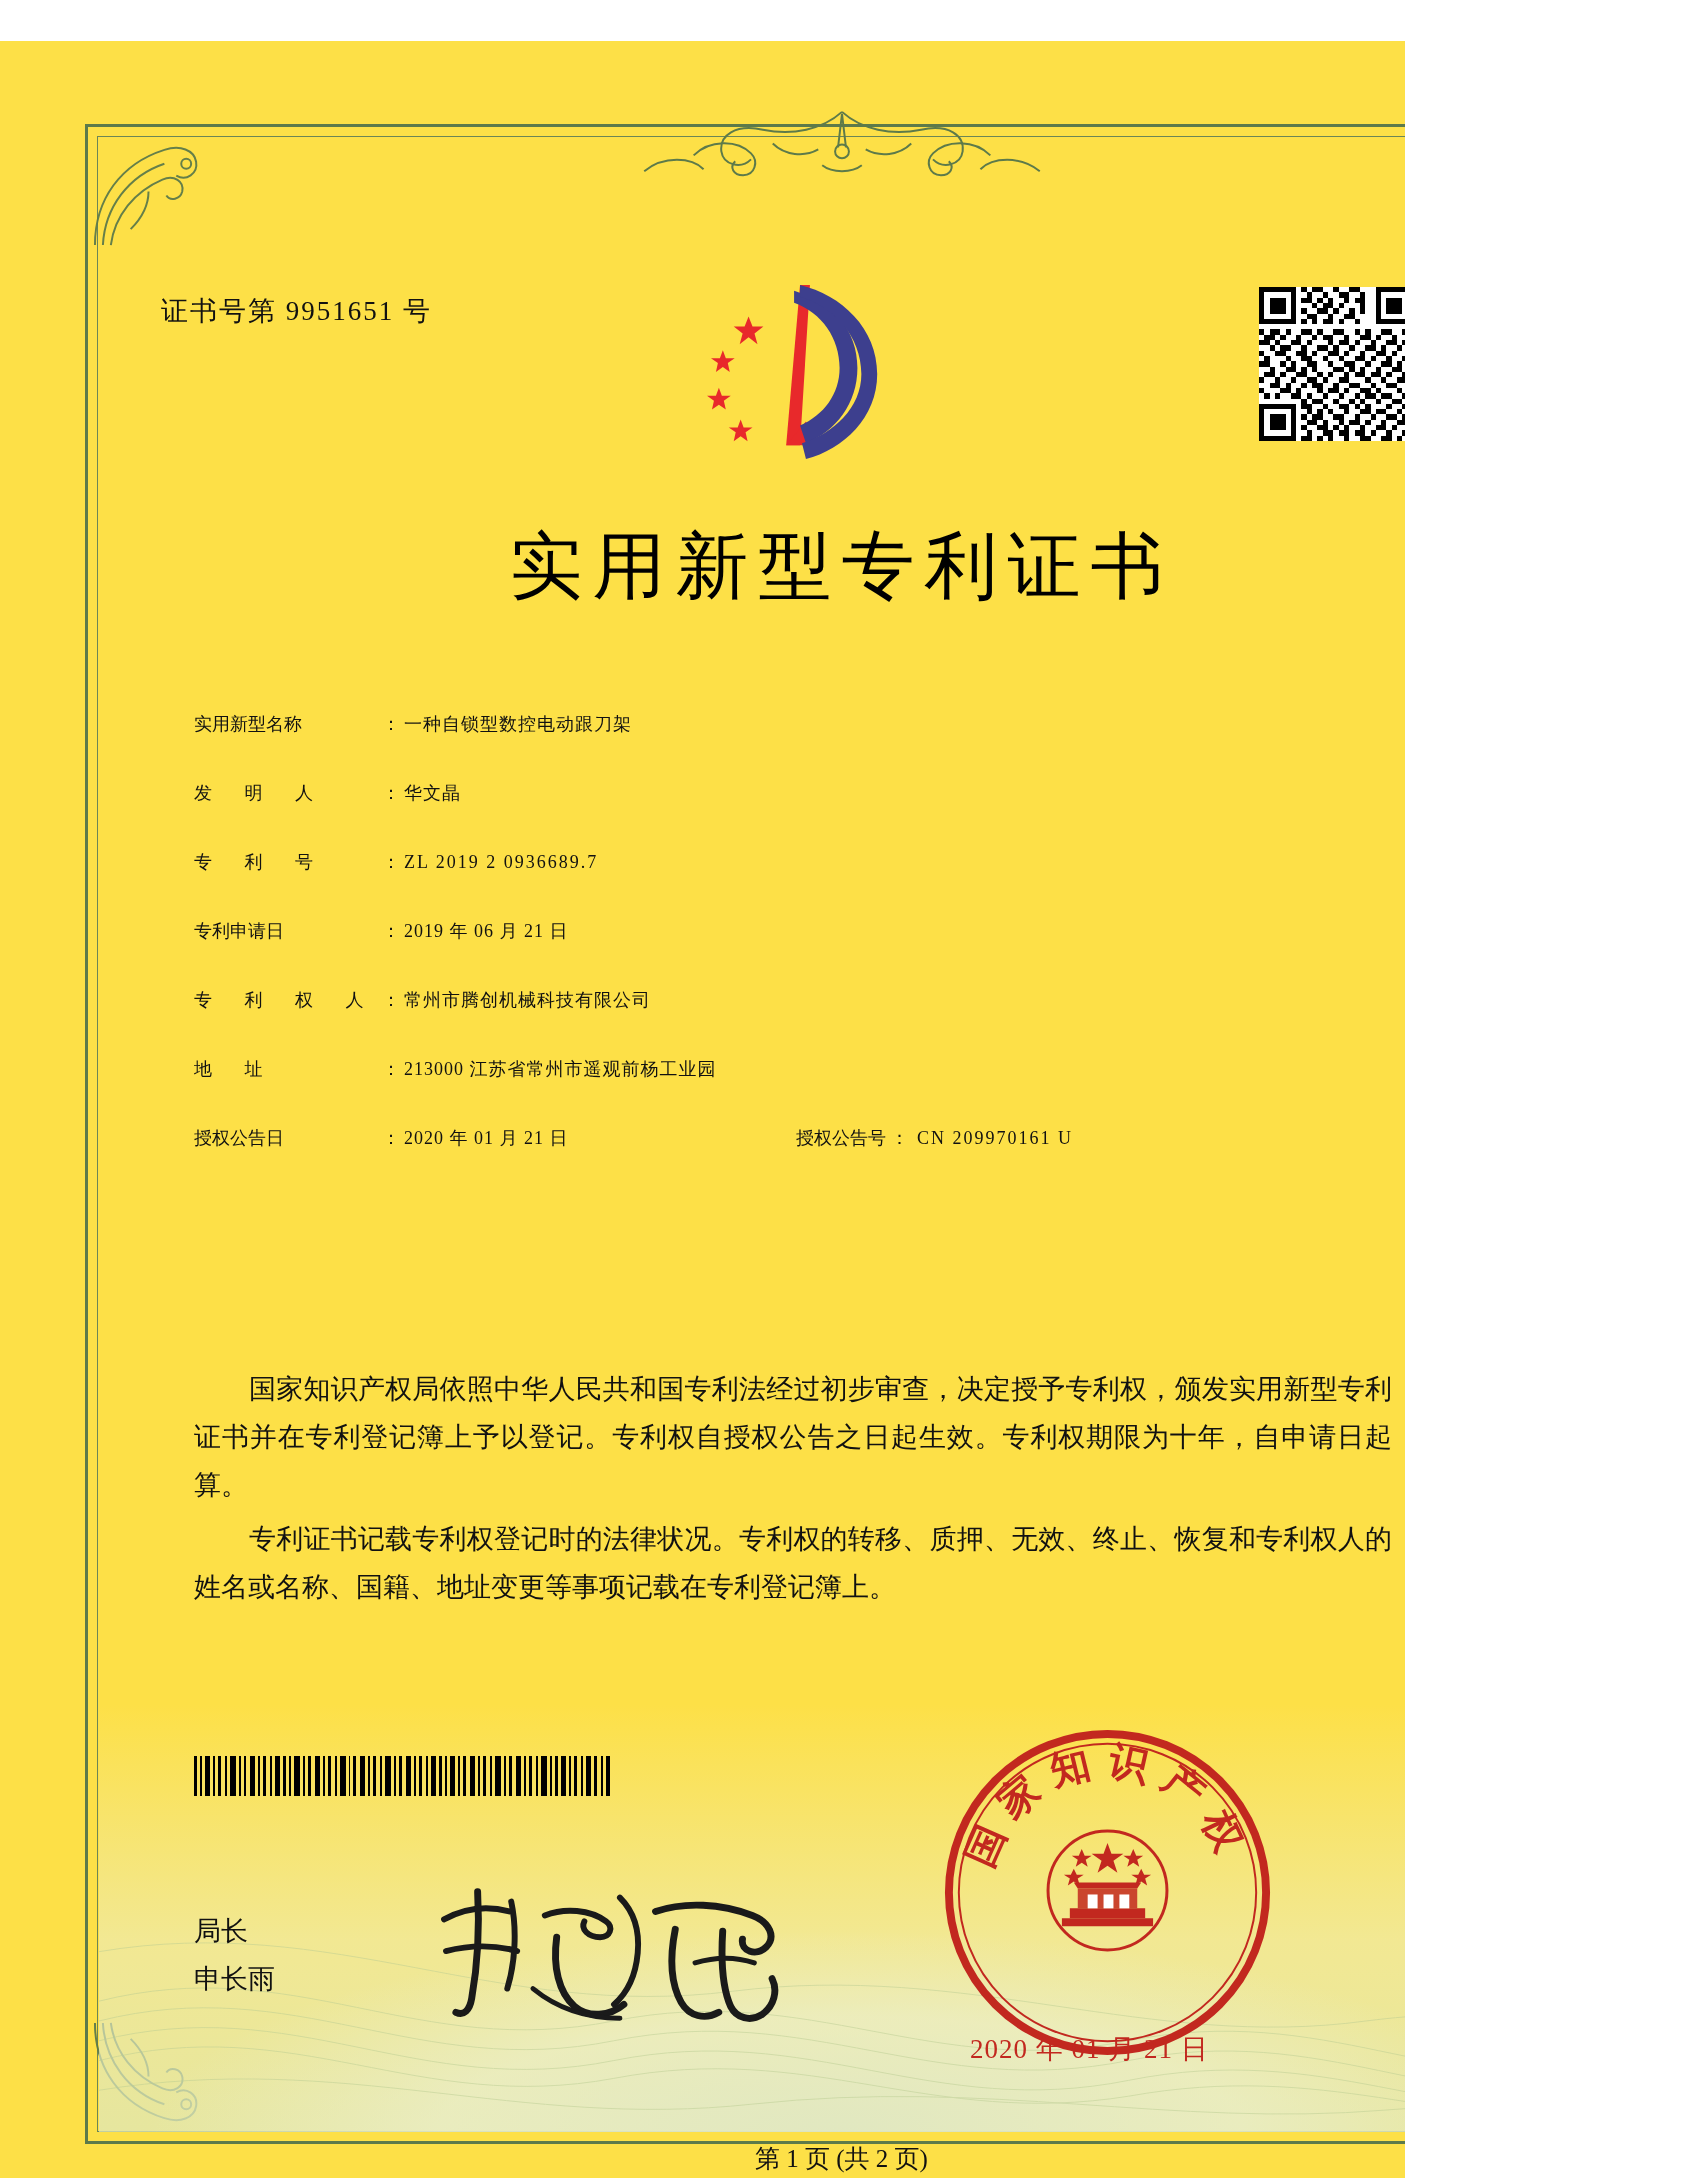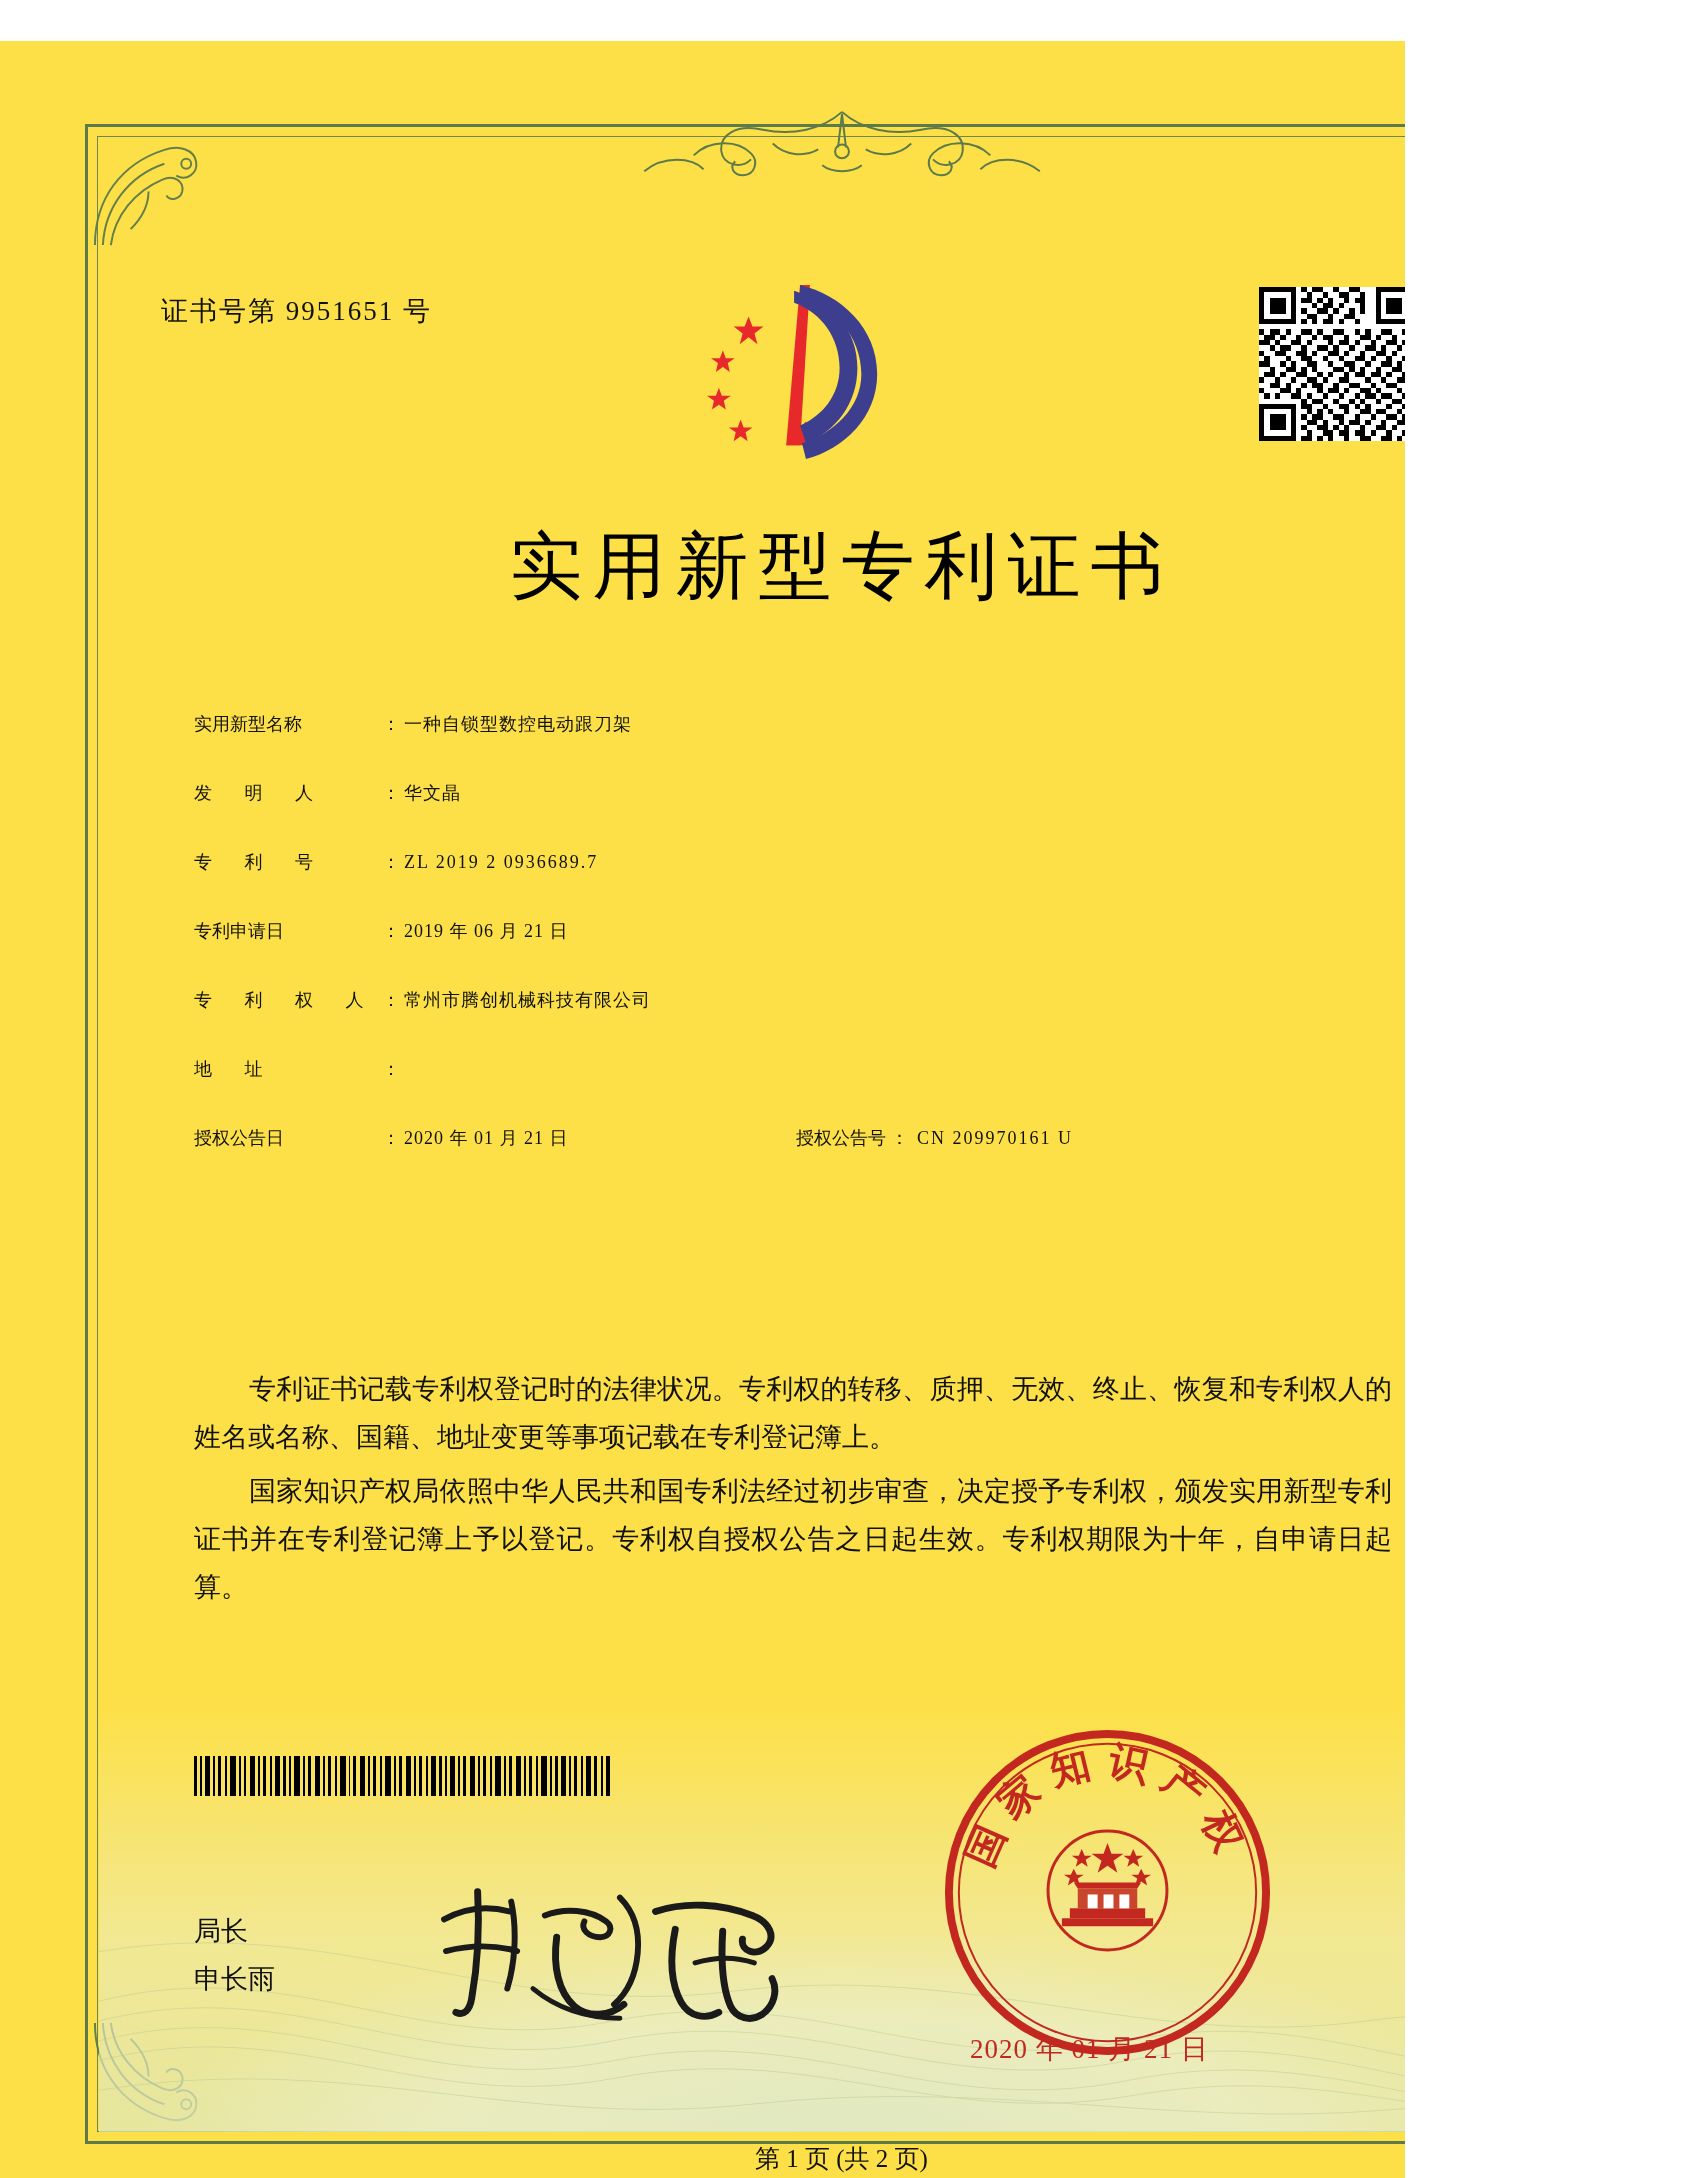--- a/index.html
+++ b/index.html
@@ -595,38 +595,39 @@
 
     <div class="field-row">
       <span class="field-label spaced">专 利 权 人</span>
       <span class="field-colon">：</span>
       <span class="field-value">常州市腾创机械科技有限公司</span>
     </div>
 
     <div class="field-row">
       <span class="field-label spaced">地 址</span>
       <span class="field-colon">：</span>
+      <span class="field-value">213000 江苏省常州市遥观前杨工业园</span>
     </div>
 
     <div class="field-row two-col">
       <span class="field-label">授权公告日</span>
       <span class="field-colon">：</span>
       <span class="field-value">2020 年 01 月 21 日</span>
       <span class="second">
         <span class="field-label">授权公告号</span>
         <span class="field-colon">：</span>
         <span class="field-value mono">CN 209970161 U</span>
       </span>
     </div>
 
   </div>
 
   <div class="paragraphs">
+    <p>国家知识产权局依照中华人民共和国专利法经过初步审查，决定授予专利权，颁发实用新型专利证书并在专利登记簿上予以登记。专利权自授权公告之日起生效。专利权期限为十年，自申请日起算。</p>
     <p>专利证书记载专利权登记时的法律状况。专利权的转移、质押、无效、终止、恢复和专利权人的姓名或名称、国籍、地址变更等事项记载在专利登记簿上。</p>
-    <p>国家知识产权局依照中华人民共和国专利法经过初步审查，决定授予专利权，颁发实用新型专利证书并在专利登记簿上予以登记。专利权自授权公告之日起生效。专利权期限为十年，自申请日起算。</p>
   </div>
 
   <div class="barcode">
     <svg viewBox="0 0 420 40" shape-rendering="crispEdges">
       <g fill="#000">
         <rect x="0" y="0" width="3" height="40"></rect>
           <rect x="6" y="0" width="2" height="40"></rect>
         <rect x="11" y="0" width="5" height="40"></rect>
           <rect x="19" y="0" width="2" height="40"></rect>
         <rect x="24" y="0" width="3" height="40"></rect>

